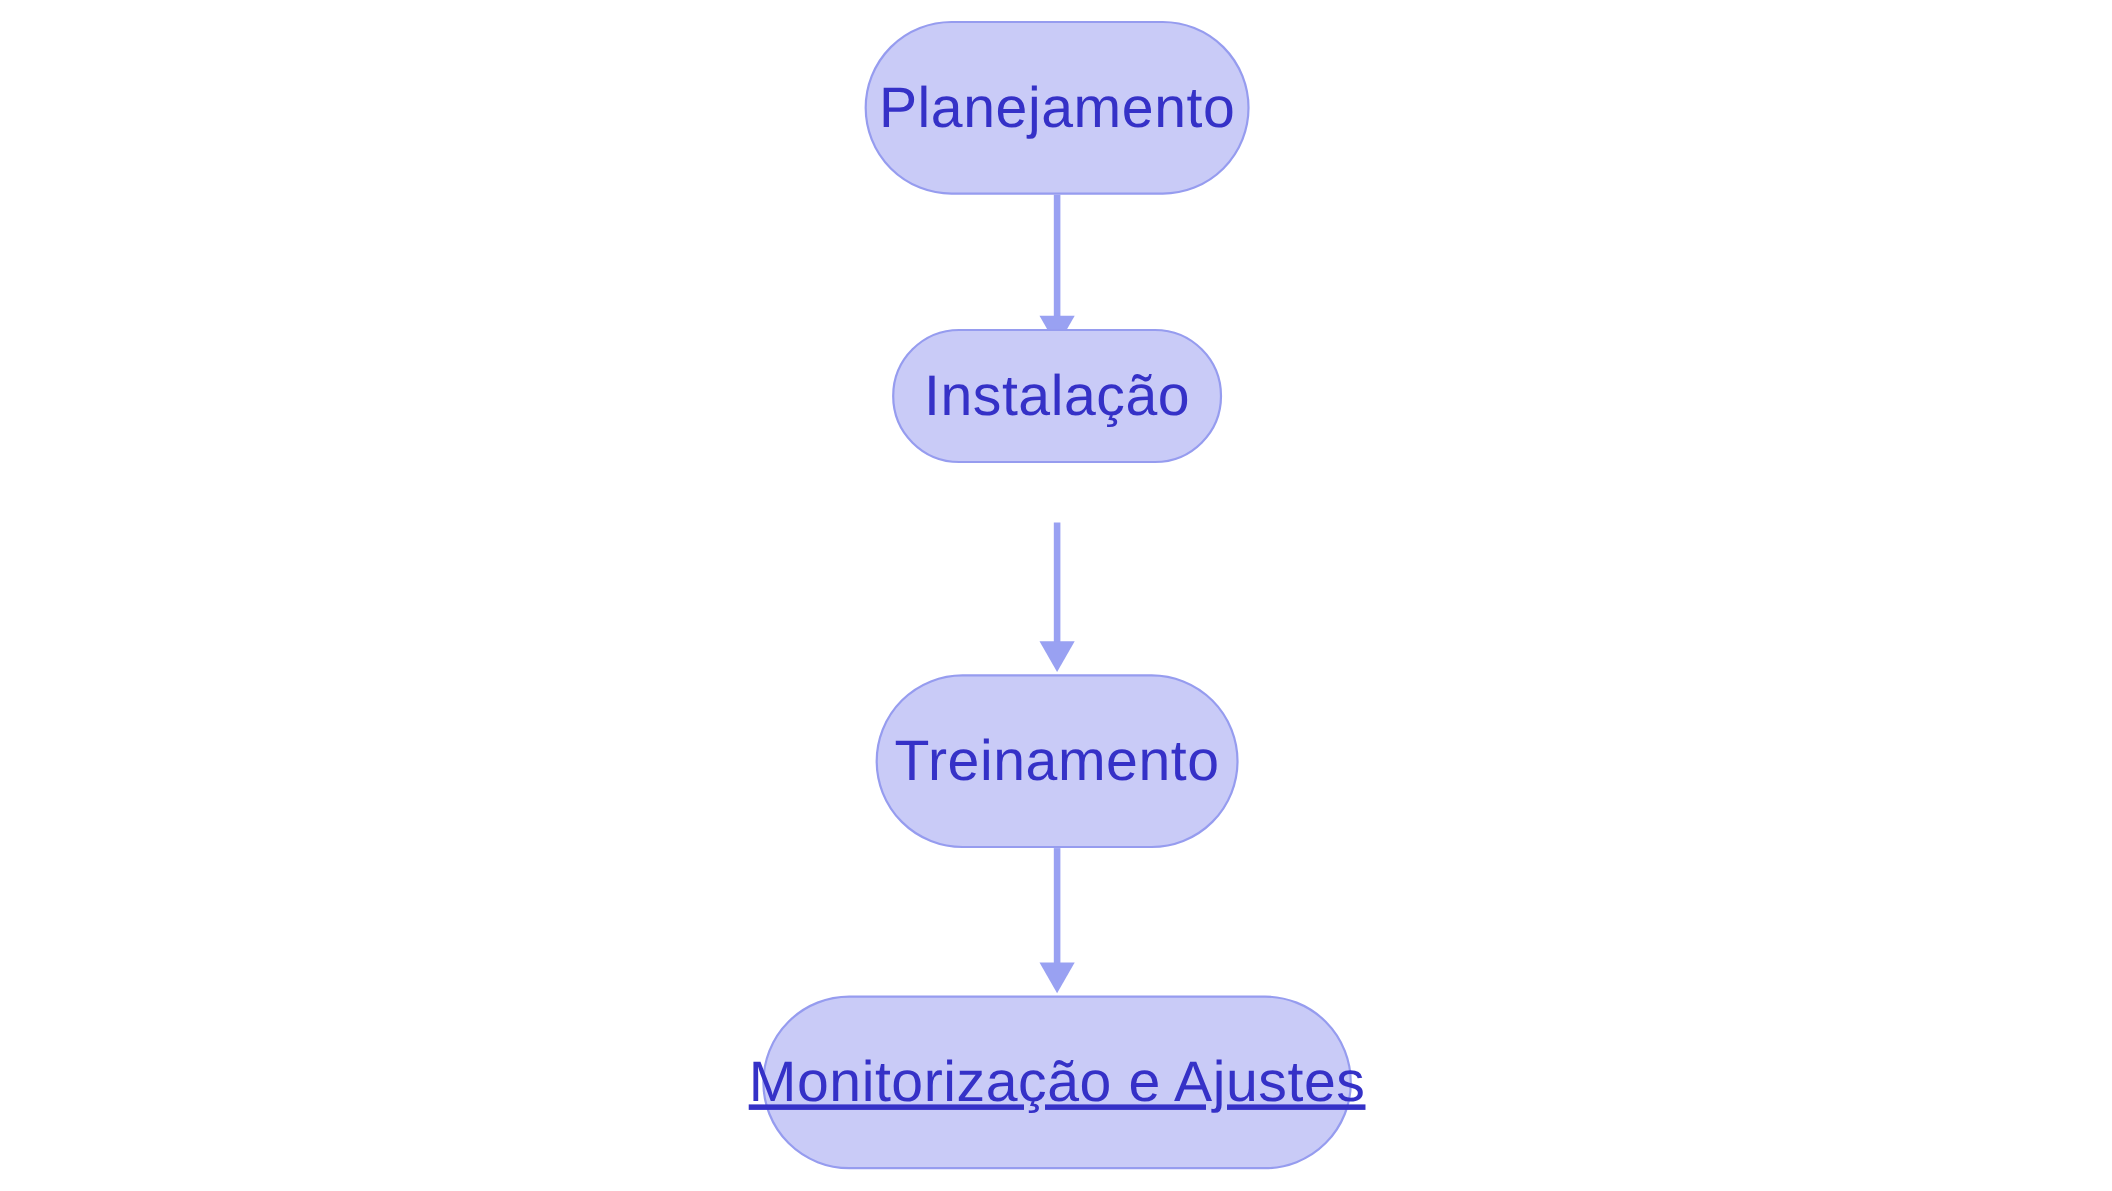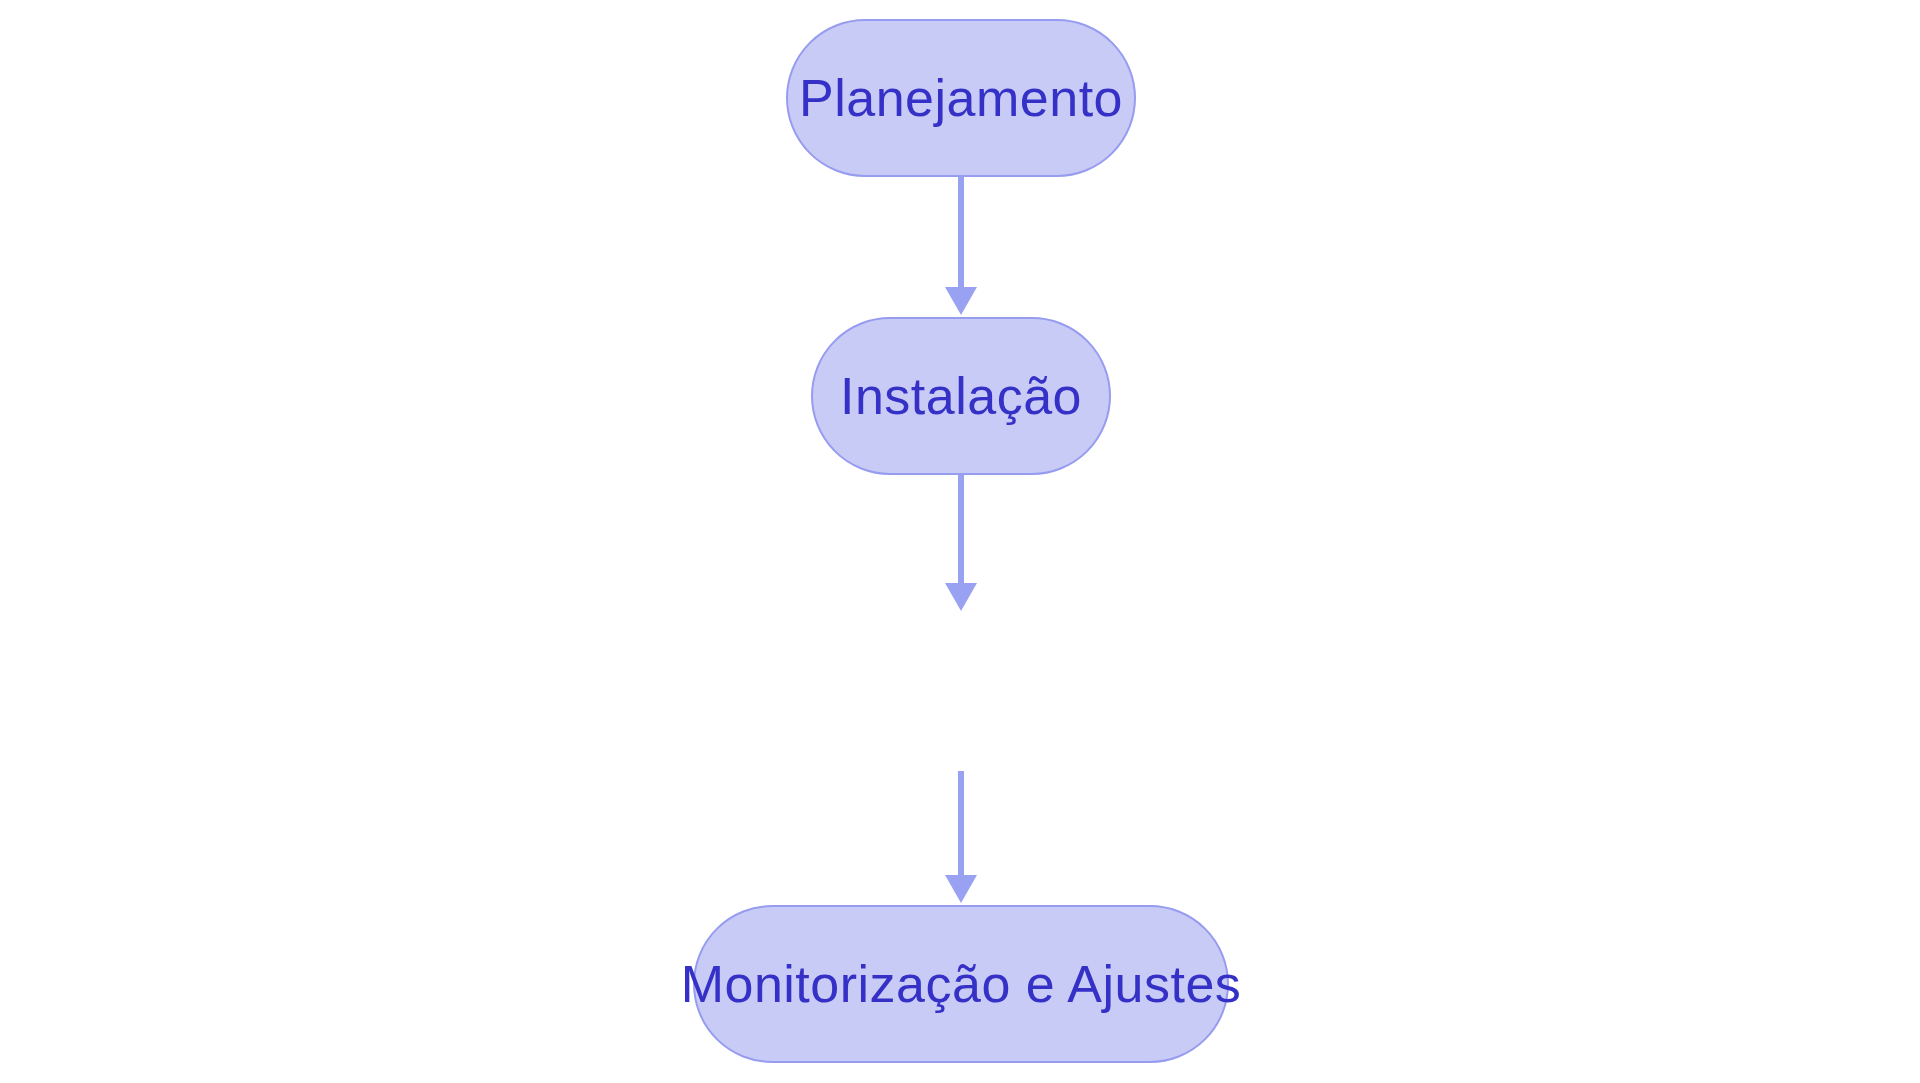--- a/index.html
+++ b/index.html
@@ -24,23 +24,23 @@
     border: 2px solid var(--stroke, #969cef);
     color: var(--text, #3531c7);
     border-radius: 79px;
     font-size: 52px;
     letter-spacing: 0.5px;
     text-align: center;
     box-sizing: border-box;
     white-space: nowrap;
   }
   .n1 { left: 786px; top: 19px;  width: 350px; height: 158px; }
-  .n2 { left: 811px; top: 317px; width: 300px; height: 158px; }
+  .n2 { left: 811px; top: 299px; width: 300px; height: 122px; }
   .n3 { left: 796px; top: 613px; width: 330px; height: 158px; }
-  .n4 { left: 693px; top: 905px; width: 536px; height: 158px; }
+  .n4 { left: 693px; top: 905px; width: 536px; height: 158px; text-decoration: underline; }
 
   .edges-layer {
     position: absolute;
     left: 0; top: 0;
     width: 1920px;
     height: 1083px;
     pointer-events: none;
   }
   .arrow-line {
     stroke: var(--arrow, #99a1f2);
@@ -73,18 +73,21 @@
   </svg>
 
   <div class="flow-node n1">
     <span>Planejamento</span>
   </div>
 
   <div class="flow-node n2">
     <span>Instalação</span>
   </div>
 
+  <div class="flow-node n3">
+    <span>Treinamento</span>
+  </div>
 
   <div class="flow-node n4">
     <span>Monitorização e Ajustes</span>
   </div>
 
 </div>
 
 </body></html>

